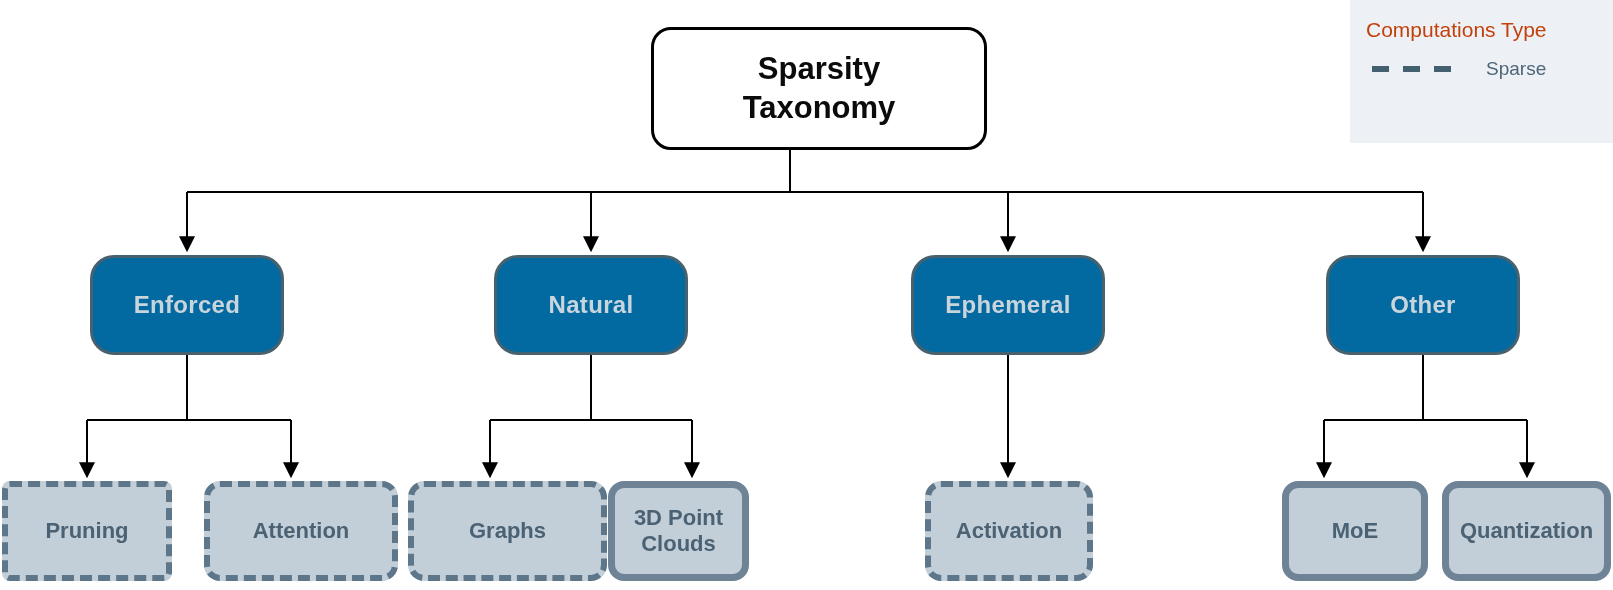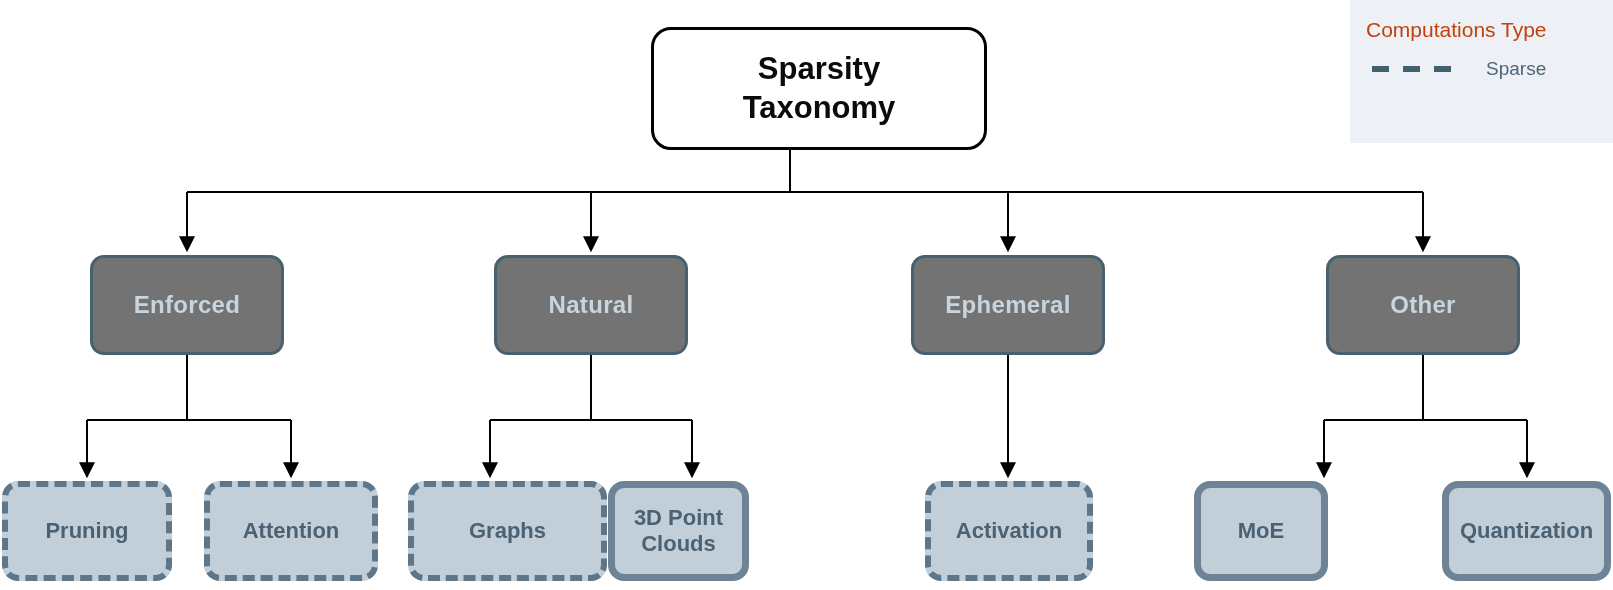--- a/index.html
+++ b/index.html
@@ -36,23 +36,23 @@
     color: #0b0b0b;
     font-size: 31px;
     line-height: 1.25;
     padding: 0 46px;
     margin-top: 22px;
   }
   
   .cat {
     top: 255px;
     width: 194px; height: 100px;
-    background: #737373;
+    background: #0369a1;
     border: 3px solid #47616f;
-    border-radius: 14px;
+    border-radius: 24px;
     color: #c9d5dd;
     font-size: 24px;
     letter-spacing: 0.3px;
   }
   .cat0 { left: 90px; }
   .cat1 { left: 494px; }
   .cat2 { left: 911px; }
   .cat3 { left: 1326px; }
   
   .leaf {
@@ -60,26 +60,26 @@
     height: 100px;
     background: #c2ced8;
     color: #4b6274;
     font-size: 22px;
     border-radius: 16px;
     line-height: 1.2;
     padding: 0 8px;
   }
   .leaf.dashed { border: 6px dashed #5d7689; }
   .leaf.solid  { border: 7px solid #6e8496; }
-  .leaf0 { left: 2px;    width: 170px; }
-  .leaf1 { left: 204px;  width: 174px; }
+  .leaf0 { left: 2px;    width: 170px; border-radius: 8px; }
+  .leaf1 { left: 204px;  width: 194px; }
   .leaf2 { left: 408px;  width: 199px; }
   .leaf3 { left: 608px;  width: 141px; }
   .leaf4 { left: 925px;  width: 168px; }
-  .leaf5 { left: 1194px; width: 134px; }
+  .leaf5 { left: 1282px; width: 146px; }
   .leaf6 { left: 1442px; width: 169px; text-align: right; }
   
   .legend {
     position: absolute;
     left: 1350px; top: 0;
     width: 263px; height: 143px;
     background: #edf1f5;
     padding: 18px 0 0 16px;
   }
   .legend-title {

